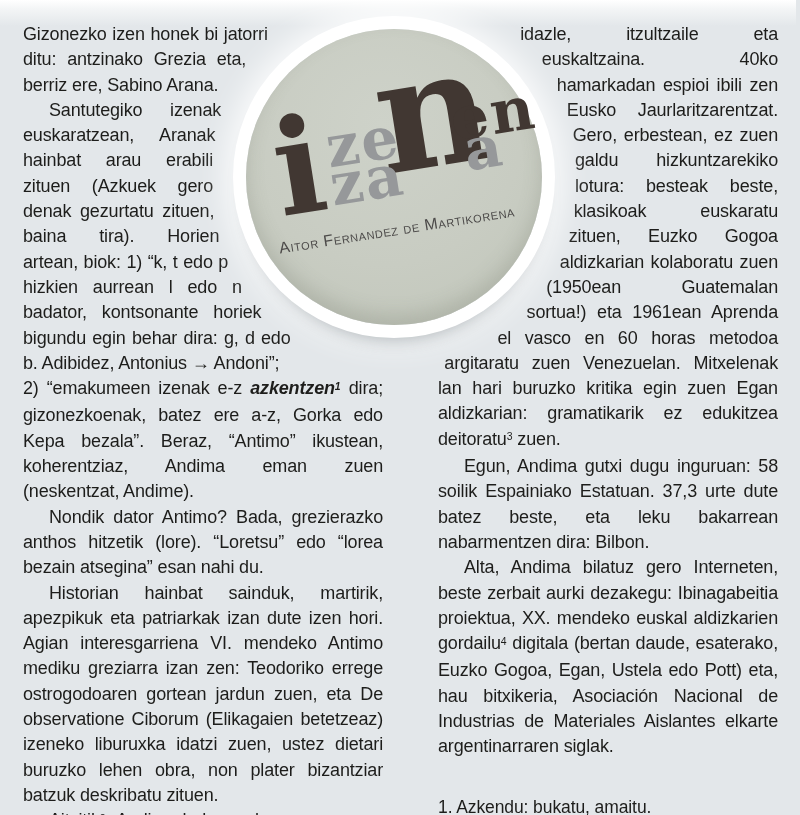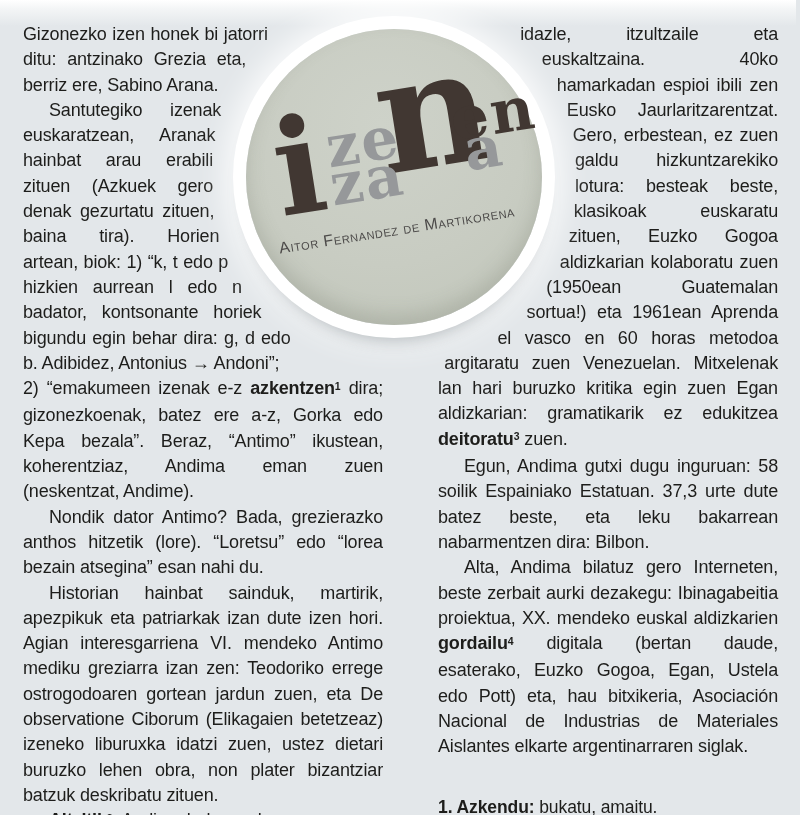--- a/index.html
+++ b/index.html
@@ -48,22 +48,22 @@
   .col-left {left:23px; width:360px;}
   .col-right{left:438px;width:340px;}
   .cut{pointer-events:none;}
   .cut-right{float:right;width:170px;height:336px;
     shape-outside:circle(181px at 181px 155px);}
   .cut-left{float:left;width:138px;height:336px;
     shape-outside:circle(181px at -44px 155px);}
   p.para{margin:0;}
   p.ind{text-indent:26px;}
   .st-i{}
-  .st-b{font-weight:bold;}
-  .st-bi{font-weight:bold;}
+  .st-b{font-weight:normal;}
+  .st-bi{font-weight:bold;font-style:italic;}
   .st-sup{font-size:58%;position:relative;top:-0.42em;letter-spacing:0;}
   .footnotes{margin-top:34px;}
   p.fn{margin:0;font-size:17.5px;line-height:27px;text-align:left;letter-spacing:-.1px;}
 </style>
 </head>
 <body>
 
 <div class="page">
   <div class="top-fade"></div>
 

